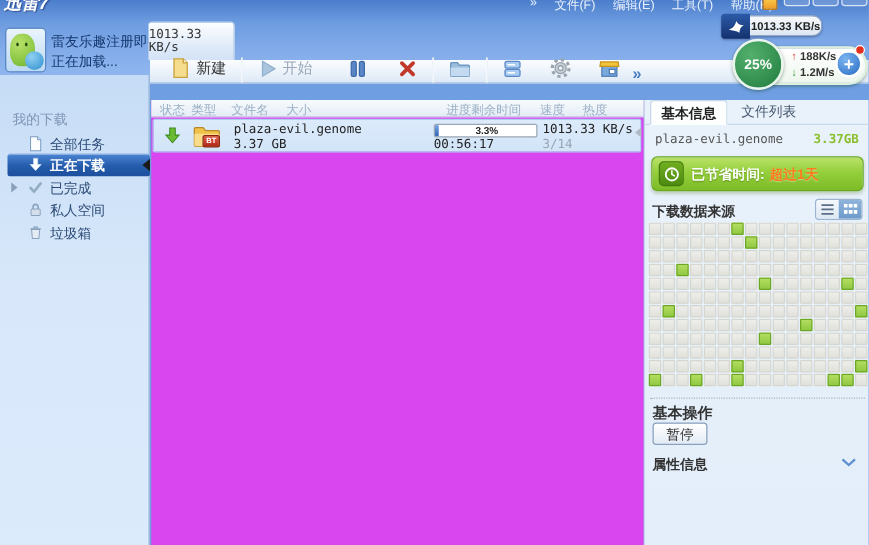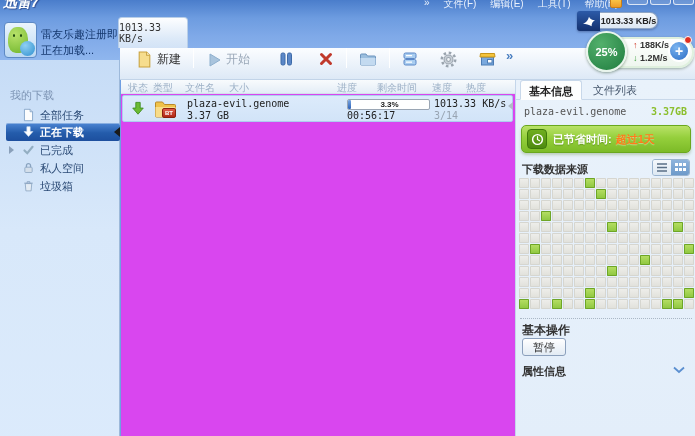--- a/index.html
+++ b/index.html
@@ -23,22 +23,22 @@
   .promo { position:absolute; left:41px; top:26px; color:#15386e; font-size:11px; line-height:16px; }
   .speed-tab { position:absolute; left:118px; top:17px; width:70px; height:31px; border-radius:4px 4px 0 0;
     background:linear-gradient(180deg,#fdfeff,#dce9f8 70%,#d3e3f6); border:1px solid #b9cfe8; border-bottom:none;
     color:#333; font-size:10px; font-family:"DejaVu Sans Mono",monospace; display:flex; align-items:center; justify-content:center; }
   .thunder-badge { position:absolute; left:577px; top:11px; display:flex; height:20px; filter:drop-shadow(0 1px 1px rgba(0,0,40,.3)); }
   .tb-logo { width:23px; height:20px; background:linear-gradient(#2c5aa8,#14316e); border-radius:3px 0 0 3px; display:flex; align-items:center; justify-content:center; }
   .tb-pill { width:58px; height:17px; margin-top:1px; background:linear-gradient(#f7fafd,#dde7f2); border-radius:0 8px 8px 0;
     border:1px solid #8fa6c6; border-left:none; color:#222; font-size:9px; font-weight:bold; display:flex; align-items:center; justify-content:center; }
 
   
-  .toolbar { position:absolute; left:120px; top:48px; width:575px; height:32px;
-    background:linear-gradient(180deg,#fbfdff 0%,#eef4fb 45%,#dde9f6 100%); border-bottom:1px solid #c2d4e8; display:flex; align-items:flex-start; }
+  .toolbar { position:absolute; left:120px; top:48px; width:575px; height:19px;
+    background:linear-gradient(180deg,#fbfdff 0%,#eef4fb 45%,#dde9f6 100%); border-bottom:1px solid #c2d4e8; display:flex; align-items:flex-end; }
   .tbtn { display:flex; align-items:center; gap:4px; padding:3px 6px; border-radius:3px; color:#333; font-size:12px; cursor:default; }
   .tbtn.disabled { color:#9aa8b8; }
   .tsep { width:1px; height:20px; background:#c6d6e8; margin:0 6px; border-right:1px solid #fff; }
   .chev-more { color:#4a7fc0; font-size:13px; font-weight:bold; padding:0 4px; }
 
   
   .speedo { position:absolute; left:586px; top:31px; width:110px; height:46px; z-index:30; }
   .sp-pill { position:absolute; left:16px; top:6px; width:92px; height:31px; border-radius:16px;
     background:linear-gradient(#ffffff,#eef6ee); border:2px solid #dff0de; box-shadow:0 1px 3px rgba(0,40,0,.35); }
   .sp-circle { position:absolute; left:0; top:0; width:41px; height:41px; border-radius:50%;
@@ -63,21 +63,21 @@
     background:linear-gradient(180deg,#4d86d4 0%,#245cab 55%,#1d4f9e 100%); box-shadow:inset 0 1px 0 rgba(255,255,255,.35); }
   .sb-item.sel .lbl, .sb-item.sel .ic { position:relative; }
   .sb-marker { position:absolute; right:0; top:4px; width:0; height:0; border-top:5px solid transparent; border-bottom:5px solid transparent; border-right:6px solid #1a1a1a; }
   .expander { position:absolute; left:9px; width:0; height:0; border-top:4px solid transparent; border-bottom:4px solid transparent; border-left:5px solid #8aa0ba; }
 
   
   .main { position:absolute; left:121px; top:80px; width:394px; height:356px; background:#d946ef; }
   .thead { position:absolute; left:0; top:0; width:394px; height:14px;
     background:linear-gradient(180deg,#f8fbfd,#e4edf6); border-bottom:1px solid #d4e0ec; }
   .thead span { position:absolute; top:1px; color:#9cb0c6; font-size:10px; }
-  .h0{left:7px}.h1{left:32px}.h2{left:64px}.h3{left:108px}.h4{left:216px}.h5{left:256px}.h6{left:311px}.h7{left:345px}
+  .h0{left:7px}.h1{left:32px}.h2{left:64px}.h3{left:108px}.h4{left:236px}.h5{left:256px}.h6{left:311px}.h7{left:345px}
   .task-row { position:absolute; left:1px; top:15px; width:391px; height:27px; background:linear-gradient(#dcebfb,#d2e4f8);
     border:1px solid #aecdf0; border-radius:2px; }
   .row-status { position:absolute; left:8px; top:5px; }
   .row-type { position:absolute; left:31px; top:3px; width:23px; height:20px; }
   .bt-badge { position:absolute; left:8px; top:9px; width:14px; height:10px; background:linear-gradient(#e05a4a,#b02818); border:1px solid #8c1f10; border-radius:2px; color:#fff; font-size:6px; font-weight:bold; text-align:center; line-height:9px; }
   .row-name { position:absolute; left:64px; top:2px; font-family:"DejaVu Sans Mono",monospace; font-size:10px; color:#222; line-height:12px; }
   .row-size { position:absolute; left:64px; top:14px; font-family:"DejaVu Sans Mono",monospace; font-size:10px; color:#222; }
   .pbar { position:absolute; left:224px; top:3px; width:83px; height:11px; background:#fff; border:1px solid #9aa6b4; border-radius:2px;padding-left:10px; }
   .pfill { position:absolute; left:0; top:0; height:9px; background:linear-gradient(#7aa6e0,#2d62b8); border-radius:1px; }
   .plabel { position:absolute; left:0; top:0; width:83px; text-align:center; font-size:8px; font-weight:bold; color:#222; line-height:10px; }

